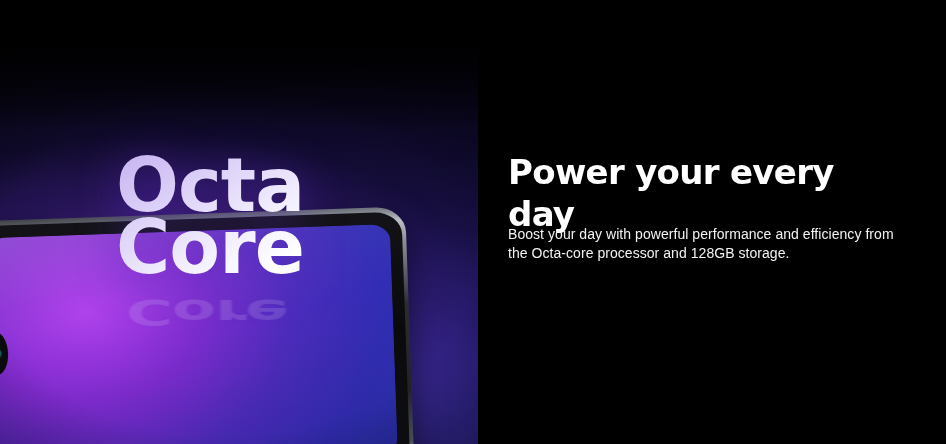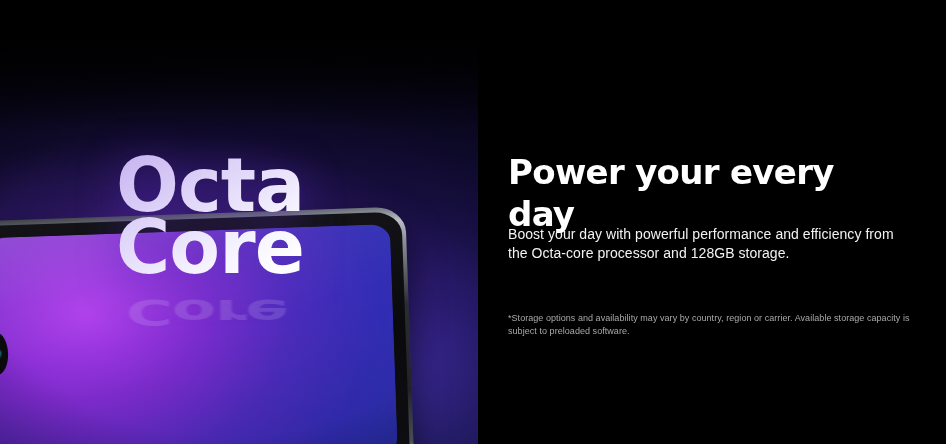--- a/index.html
+++ b/index.html
@@ -107,16 +107,15 @@
 
     <div class="hero-vig"></div>
     <div class="hero-topfade"></div>
   </div>
 
   <div class="copy">
     <h2 class="headline">
       <span class="h1">Power your every day</span>
     </h2>
     <p class="body">Boost your day with powerful performance and efficiency from the Octa-core processor and 128GB storage.</p>
-    <p class="disclaimer">*Storage options and availability may vary by country, region or carrier. Available storage capacity is subject to preloaded software.</p>
   </div>
 
 </div>
 
 </body></html>

